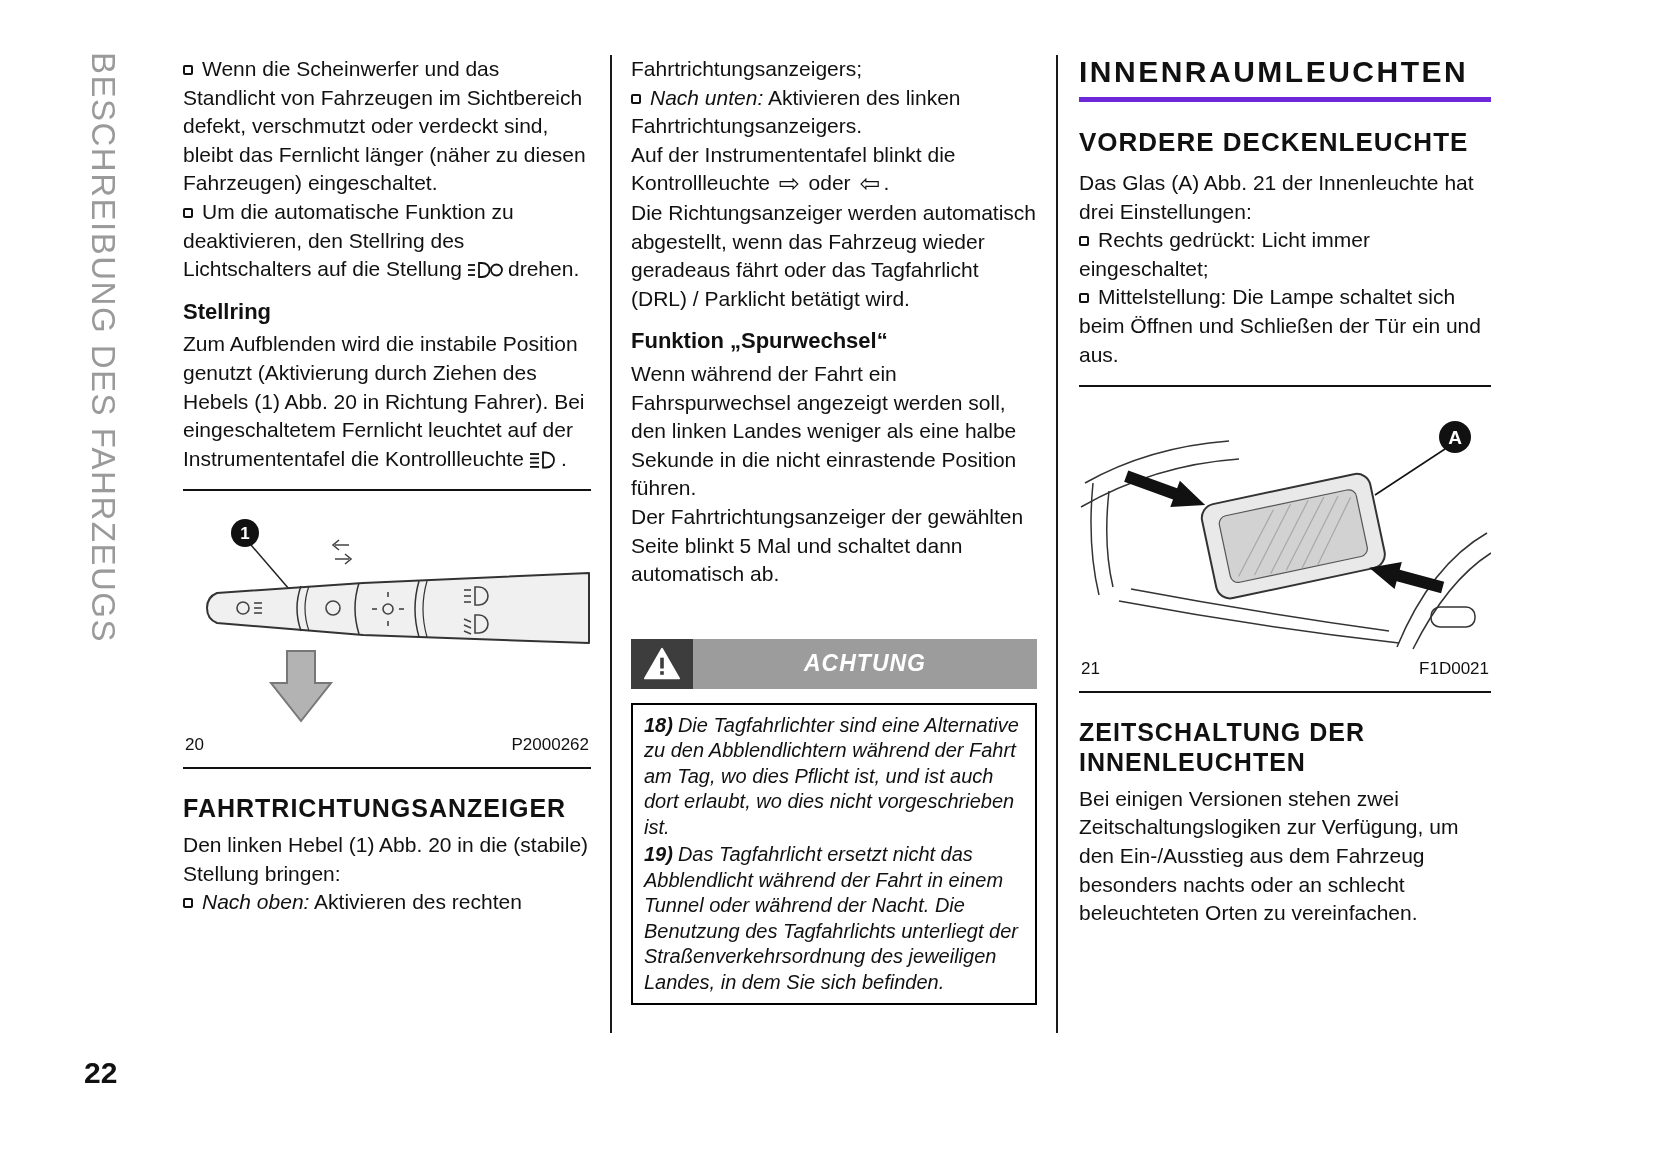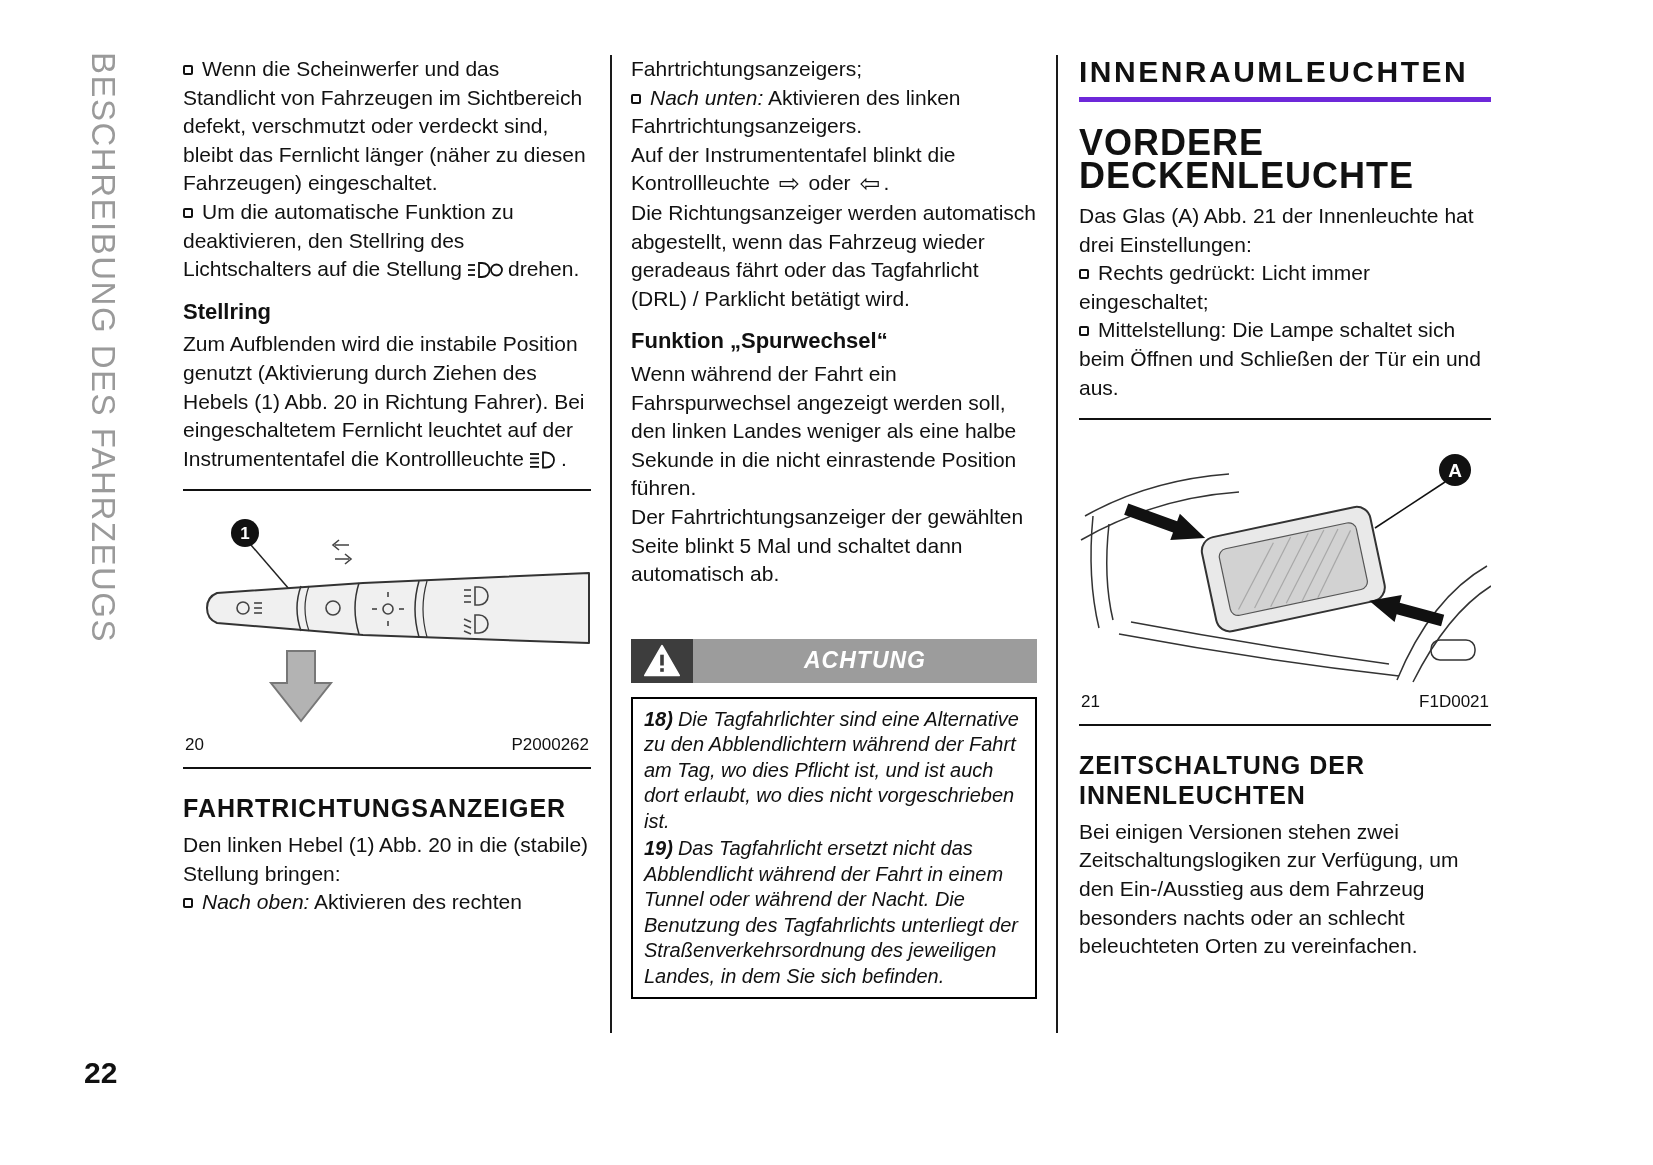--- a/index.html
+++ b/index.html
@@ -32,30 +32,30 @@
   }
   .it { font-style:italic; }
 
   .body-heading { font-size:22px; font-weight:bold; margin:14px 0 4px; }
   .section-heading { font-size:25px; font-weight:bold; letter-spacing:1px; margin:24px 0 8px; line-height:30px; }
 
   .main-heading {
     font-size:30px; font-weight:bold; letter-spacing:2.5px;
     border-bottom:5px solid #6d28d9; padding-bottom:8px; margin-bottom:24px; line-height:34px;
   }
-  .sub-heading { font-size:36px; font-weight:bold; letter-spacing:1px; line-height:33px; margin:4px 0 10px; }
+  .sub-heading { font-size:26px; font-weight:bold; letter-spacing:1px; line-height:33px; margin:4px 0 10px; }
 
   .inline-icon { vertical-align:-3px; margin:0 5px; }
   .arrow-glyph { font-family:"DejaVu Sans",sans-serif; font-size:25px; vertical-align:-2px; margin:0 3px; }
 
   .figure { margin-top:16px; border-top:2px solid #111; border-bottom:2px solid #111; padding-top:8px; }
   .figure-art { display:block; width:100%; height:auto; }
   .figure-caption { display:flex; justify-content:space-between; font-size:17px; padding:2px 2px 7px 2px; }
 
-  .warning-box { display:flex; height:44px; margin-top:50px;border-radius:28px; }
+  .warning-box { display:flex; height:50px; margin-top:50px;border-radius:28px; }
   .warning-icon-cell { width:62px; background:#3d3d3d; display:flex; align-items:center; justify-content:center; }
   .warning-title-cell {
     flex:1; background:#9c9c9c; display:flex; align-items:center; justify-content:center;
     color:#fff; font-style:italic; font-weight:bold; font-size:23px; letter-spacing:1px;
   }
 
   .notes-box {
     border:2px solid #000; margin-top:14px; padding:8px 11px;
     font-style:italic; font-size:20px; line-height:25.5px;
   }

